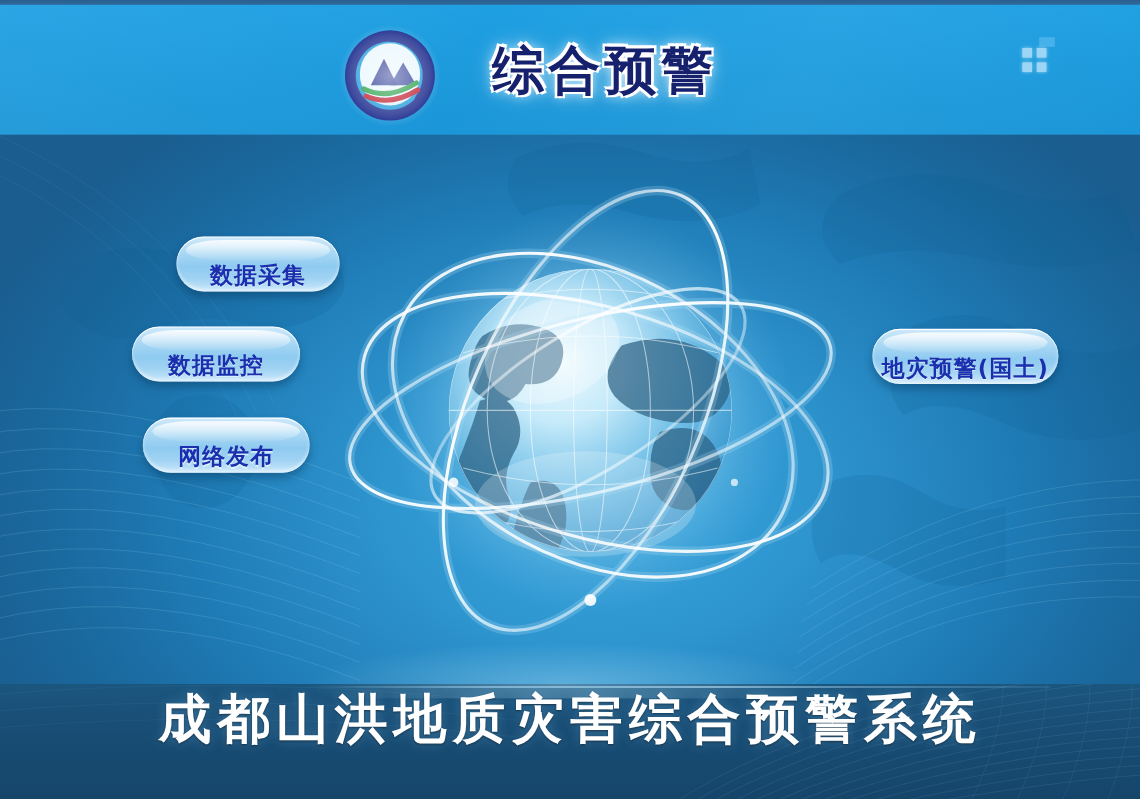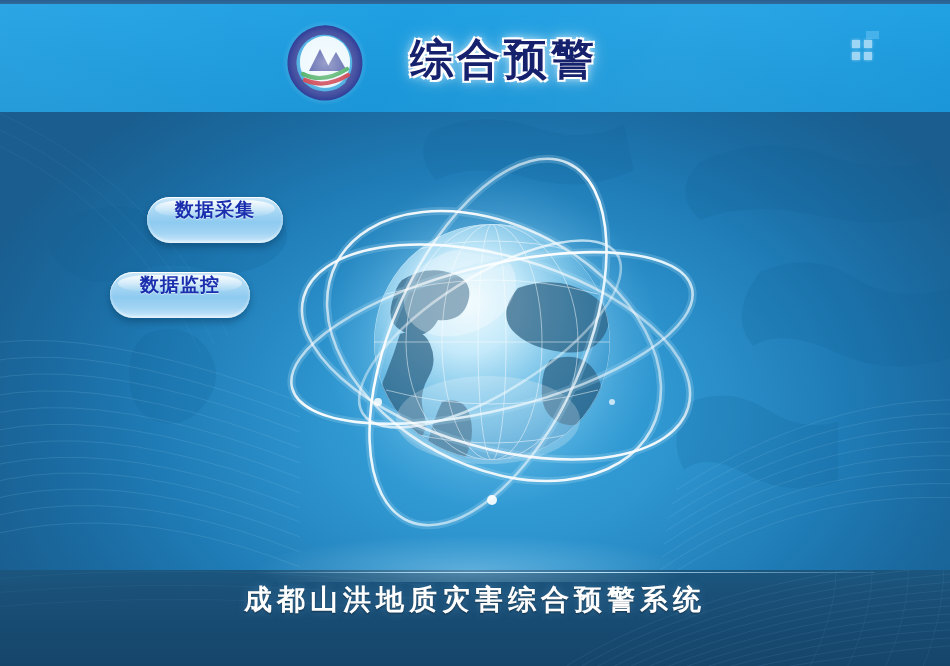--- a/index.html
+++ b/index.html
@@ -114,38 +114,38 @@
     position:absolute;left:0;top:512px;width:950px;height:70px;
     background:radial-gradient(ellipse 300px 48px at 470px 58px, rgba(190,235,255,.34) 0%, rgba(160,215,250,0) 72%);
     z-index:21;pointer-events:none;
   }
 
   #title-sub{
     position:absolute;left:0;top:576px;width:950px;
     text-align:center;
     z-index:26;
     font-family:"DejaVu Sans","Liberation Sans",sans-serif;
-    font-size:28px;line-height:48px;font-weight:bold;
+    font-size:44px;line-height:48px;font-weight:bold;
     letter-spacing:5px;
     color:#ffffff;
     text-shadow:0 1px 2px rgba(0,0,0,.45), 0 0 10px rgba(120,190,235,.35);
     white-space:nowrap;
   }
 
   
   .btn{
     position:absolute;z-index:25;
     height:46px;
     border-radius:23px;
     background:linear-gradient(180deg,#cfe9fa 0%,#a9d8f4 30%,#8ecaf0 55%,#a2d4f3 78%,#cbe7fb 100%);
     box-shadow:
       0 4px 7px rgba(8,50,85,.42),
       inset 0 1px 0 rgba(255,255,255,.95),
       inset 0 -2px 3px rgba(255,255,255,.55);
-    display:flex;align-items:flex-start;justify-content:center;
+    display:flex;align-items:flex-end;justify-content:center;
     cursor:pointer;
     overflow:hidden;
   }
   .btn:before{
     content:"";position:absolute;left:6%;top:3px;width:88%;height:17px;
     border-radius:50%/100%;
     background:linear-gradient(180deg,rgba(255,255,255,.85),rgba(255,255,255,.05));
     pointer-events:none;
   }
   .btn span{
@@ -372,15 +372,21 @@
   </div>
 
   <div id="title-sub">成都山洪地质灾害综合预警系统</div>
 
   <div class="btn" id="btn-l0">
     <span>数据采集</span>
   </div>
   <div class="btn" id="btn-l1">
     <span>数据监控</span>
   </div>
-
+  <div class="btn" id="btn-l2">
+    <span>网络发布</span>
+  </div>
+
+  <div class="btn" id="btn-r1">
+    <span>地灾预警(国土)</span>
+  </div>
 
 </div>
 
 </body></html>

